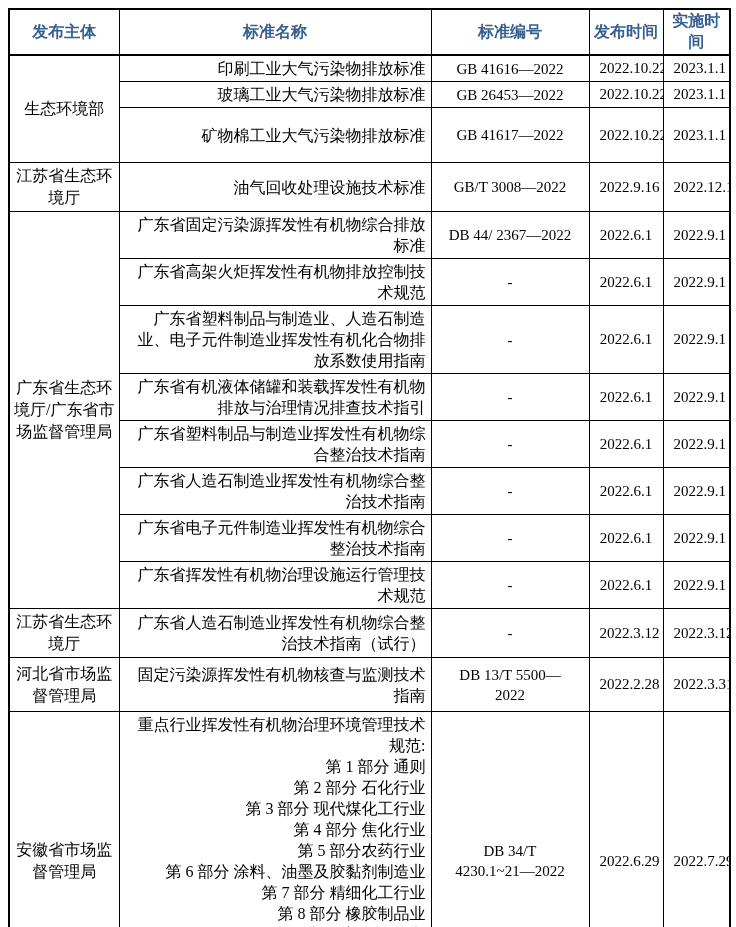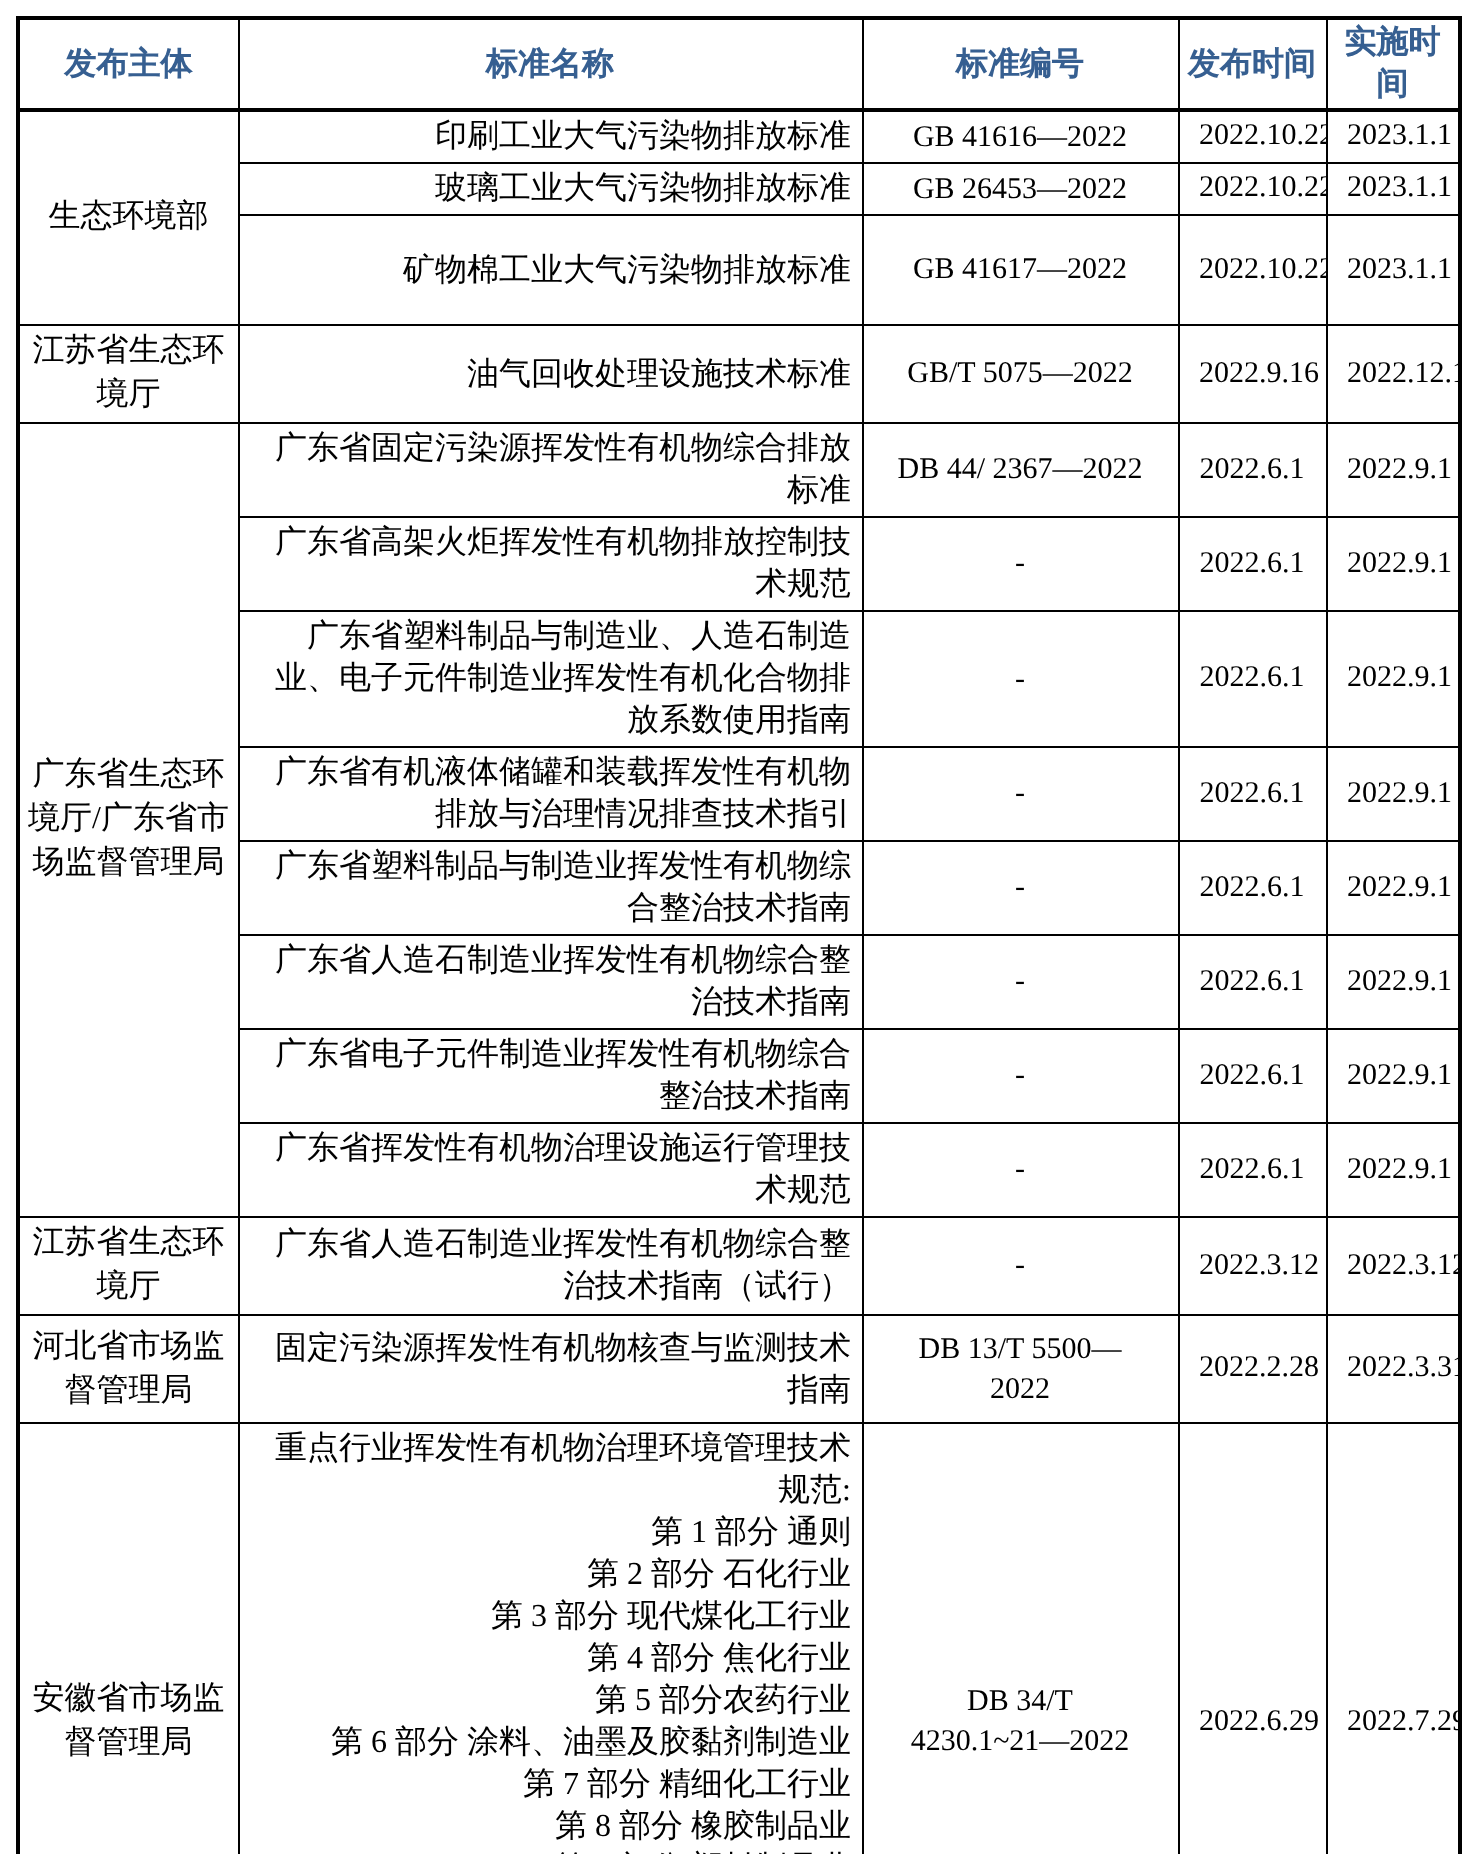--- a/index.html
+++ b/index.html
@@ -100,21 +100,21 @@
     <tr style="height:55px">
       <td class="name">矿物棉工业大气污染物排放标准</td>
       <td class="code">GB 41617—2022</td>
       <td class="date">2022.10.22</td>
       <td class="date">2023.1.1</td>
     </tr>
 
     <tr style="height:40px">
       <td class="publisher">江苏省生态环境厅</td>
       <td class="name">油气回收处理设施技术标准</td>
-      <td class="code">GB/T 5075—2022</td>
+      <td class="code">GB/T 3008—2022</td>
       <td class="date">2022.9.16</td>
       <td class="date">2022.12.1</td>
     </tr>
 
     <tr style="height:44px">
       <td class="publisher" rowspan="8">广东省生态环境厅/广东省市场监督管理局</td>
       <td class="name">广东省固定污染源挥发性有机物综合排放标准</td>
       <td class="code">DB 44/ 2367—2022</td>
       <td class="date">2022.6.1</td>
       <td class="date">2022.9.1</td>

